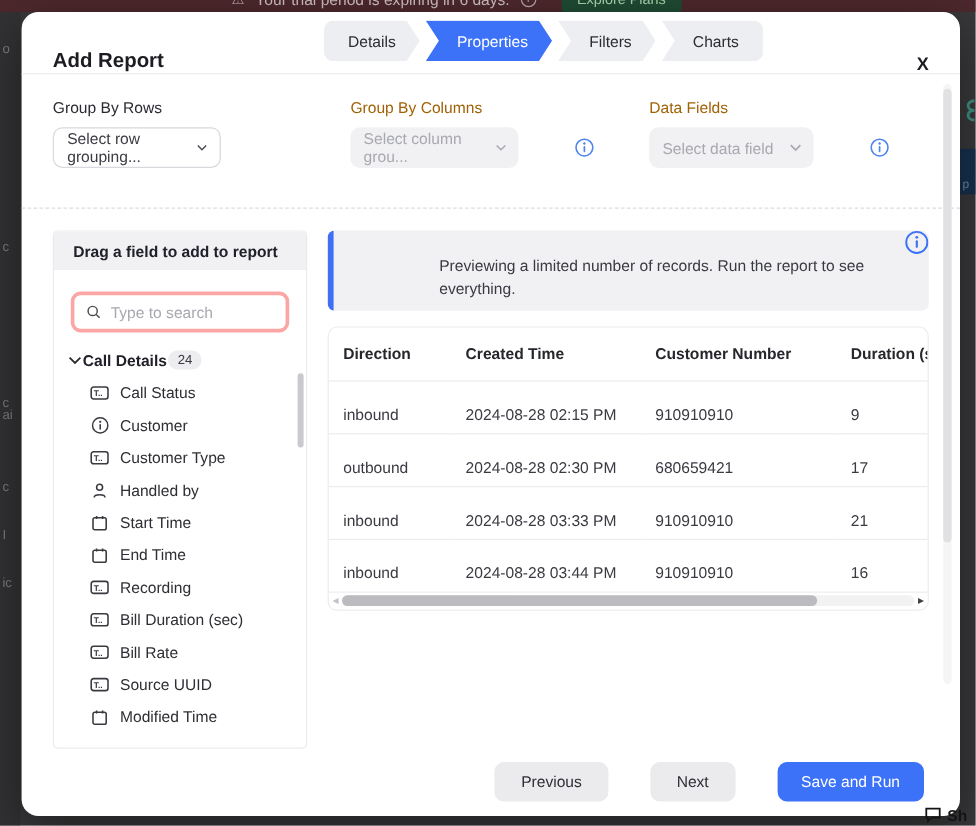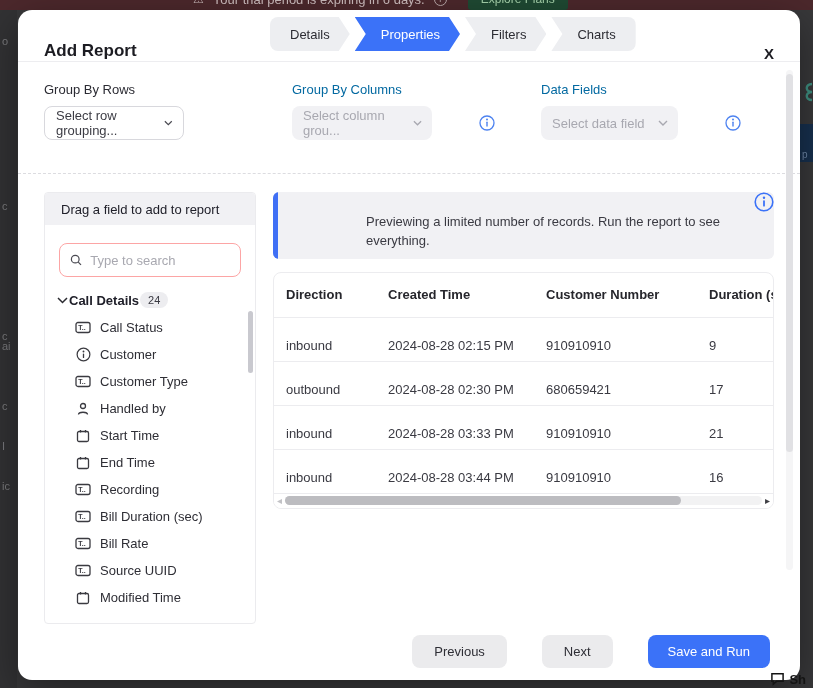--- a/index.html
+++ b/index.html
@@ -32,32 +32,32 @@
   .seg.first { border-radius:8px 0 0 8px; clip-path:polygon(0 0, calc(100% - 11px) 0, 100% 50%, calc(100% - 11px) 100%, 0 100%); }
   .seg.mid { margin-left:-6px; padding-left:26px; clip-path:polygon(0 0, calc(100% - 11px) 0, 100% 50%, calc(100% - 11px) 100%, 0 100%, 11px 50%); }
   .seg.last { margin-left:-6px; padding-left:26px; border-radius:0 8px 8px 0; clip-path:polygon(0 0, 100% 0, 100% 100%, 0 100%, 11px 50%); }
   .seg.gap { margin-left:5px; }
   .seg.active { background:#3b72f8; color:#fff; }
   
   .controls { display:flex; padding:20px 26px 33px; border-bottom:1px dashed #dcdce0; }
   .ctrl { display:flex; flex-direction:column; }
   .ctrl.c1 { width:248px; } .ctrl.c2 { width:249px; }
   .ctrl-label { font-size:13px; margin-bottom:9px; }
-  .lbl-dark { color:#2b2b33; } .lbl-gray { color:#0369a1; }
+  .lbl-dark { color:#2b2b33; } .lbl-gray { color:#a16207; }
   .ctrl-row { display:flex; align-items:center; }
   .select-box { width:140px; height:34px; border-radius:8px; font-size:13px; display:flex; align-items:center; justify-content:space-between; padding:0 10px 0 11px; cursor:pointer; }
   .select-box.enabled { border:1px solid #d8d8dd; background:#fff; color:#3c3c44; }
   .select-box.disabled { background:#f1f1f4; color:#a8a8b0; }
   .sel-narrow { width:137px;text-align:center; }
   .info-circle { width:16px; height:16px; margin-left:47px; color:#4d82f0; flex:none; }
   
   .modal-body { display:flex; gap:17px; padding:18px 26px 0; }
   .fields-panel { width:212px; height:432px; border:1px solid #ebebee; border-radius:4px; position:relative; overflow:hidden; background:#fff; }
-  .fp-header { height:25px; background:#f1f1f4; display:flex; align-items:center; padding:16px 16px; font-size:13px; font-weight:400; color:#20202a; }
-  .fp-search { margin:18px 14px 0; height:34px; border:1px solid #fca5a5; border-radius:8px; display:flex; align-items:center; padding:0 10px; gap:8px; color:#8b8b93; }
+  .fp-header { height:25px; background:#f1f1f4; display:flex; align-items:center; padding:16px 16px; font-size:13px; font-weight:700; color:#20202a; }
+  .fp-search { margin:18px 14px 0; height:34px; border:3px solid #fca5a5; border-radius:8px; display:flex; align-items:center; padding:0 10px; gap:8px; color:#8b8b93; }
   .fp-search input { border:none; outline:none; width:100%; font-size:13px; font-family:inherit; color:#3c3c44; background:transparent; }
   .fp-search input::placeholder { color:#a8a8b0; }
   .tree-head { margin:15px 12px 0; display:flex; align-items:center; gap:1px; }
   .tree-label { font-size:13px; font-weight:700; color:#20202a; }
   .tree-badge { background:#ededf0; border-radius:9px; font-size:11px; color:#3a3a42; padding:2px 8px; }
   .field-list { margin-top:6px; }
   .field-item { height:27px; display:flex; align-items:center; gap:9px; padding-left:30px; font-size:13px; color:#2e2e35; cursor:grab; }
   .f-icon { width:16px; height:15px; display:flex; align-items:center; justify-content:center; color:#3a3a40; flex:none; }
   .fp-scroll-thumb { position:absolute; right:2px; top:118px; width:5px; height:62px; background:#c9c9cf; border-radius:3px; }
   

